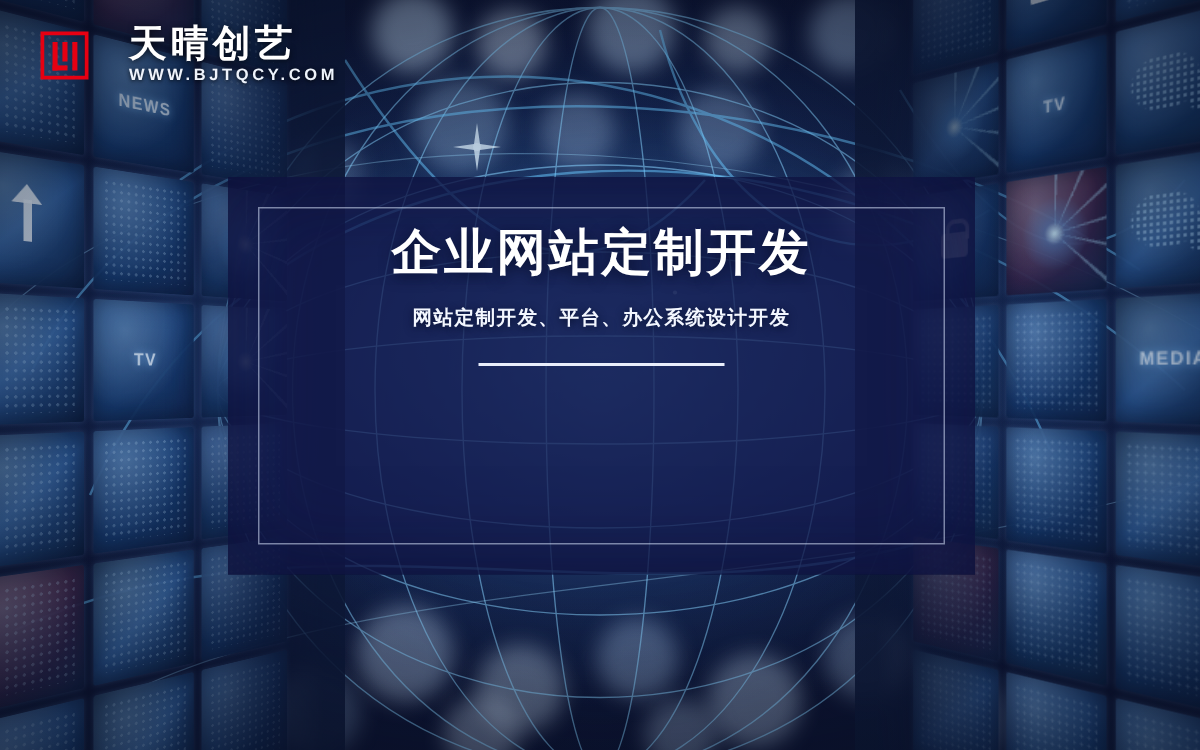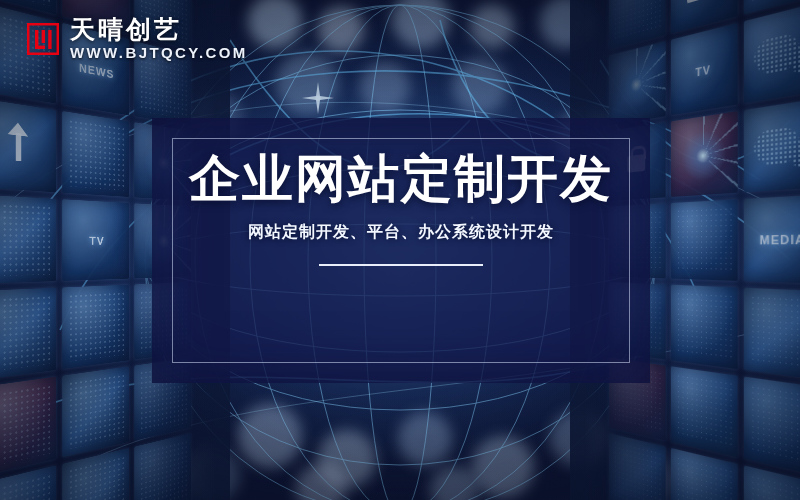--- a/index.html
+++ b/index.html
@@ -190,30 +190,30 @@
     display: flex;
     flex-direction: column;
     align-items: center;
     justify-content: flex-start;
     padding-top: 34px;
     box-sizing: border-box;
   }
   .main-title {
     font-family: "Liberation Serif", "DejaVu Serif", serif;
     font-weight: bold;
-    font-size: 51px;
+    font-size: 33px;
     line-height: 1.06;
     color: #ffffff;
     letter-spacing: 2px;
     text-shadow: 0 2px 9px rgba(6,12,40,0.85);
     white-space: nowrap;
   }
   .sub-title {
     margin-top: 16px;
-    font-size: 16px;
+    font-size: 13px;
     font-weight: bold;
     color: #f3f7ff;
     letter-spacing: 1px;
     text-shadow: 0 1px 6px rgba(6,12,40,0.9);
     white-space: nowrap;
   }
   .divider {
     margin-top: 21px;
     width: 164px;
     height: 2px;
@@ -228,40 +228,40 @@
     white-space: nowrap;
   }
 
   
   .logo {
     position: absolute;
     left: 27px;
     top: 17px;
     display: flex;
     align-items: center;
-    gap: 11px;
+    gap: 27px;
     z-index: 20;
   }
   .logo-mark {
     position: relative;
     width: 32px;
     height: 32px;
     flex: none;
   }
   .logo-text { display: flex; flex-direction: column; gap: 3px; }
   .logo-cn {
     font-size: 25px;
     font-weight: bold;
     color: #ffffff;
     letter-spacing: 3px;
     line-height: 1;
     text-shadow: 0 1px 4px rgba(0,0,0,0.7);
   }
   .logo-url {
-    font-size: 15px;
+    font-size: 11px;
     font-weight: bold;
     color: #eef3fb;
     letter-spacing: 2.4px;
     line-height: 1;
     text-shadow: 0 1px 3px rgba(0,0,0,0.8);
   }
 </style>
 </head>
 <body>
 

